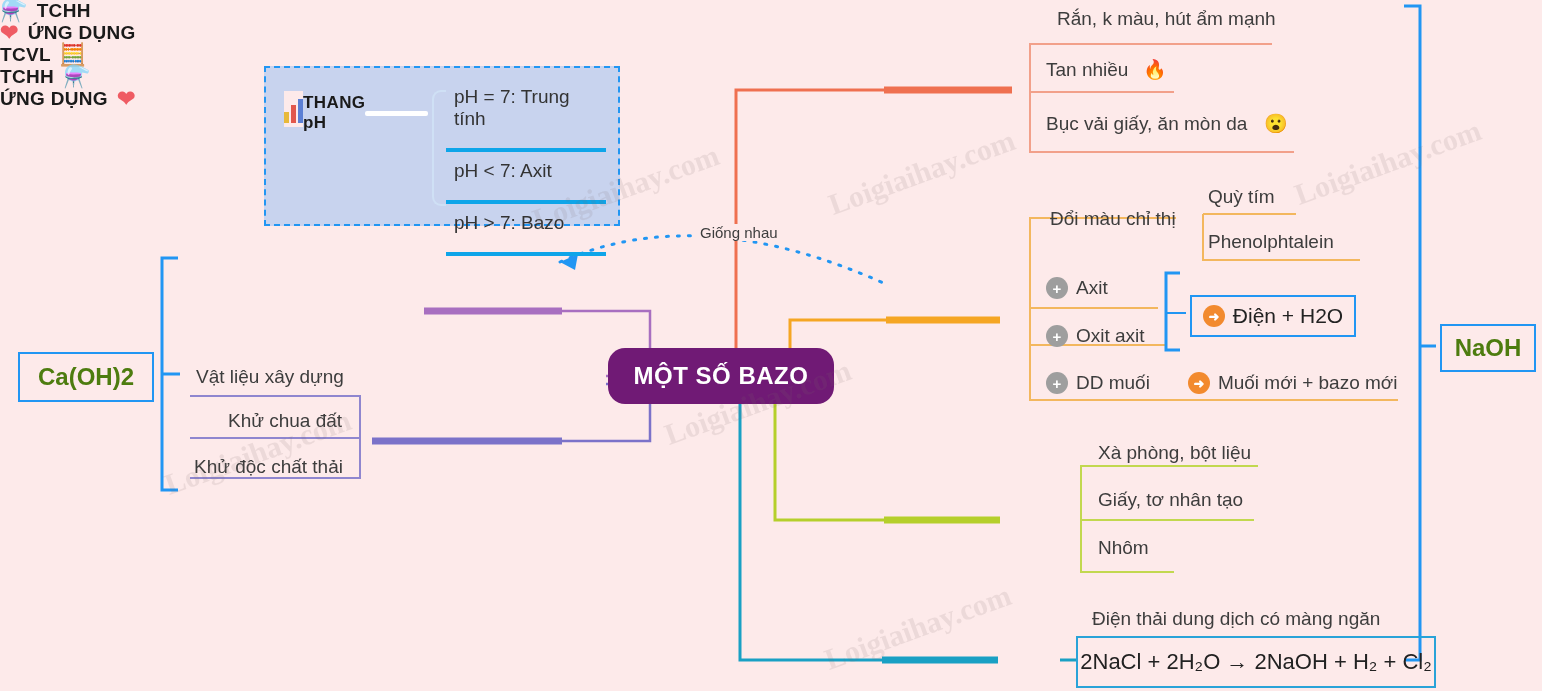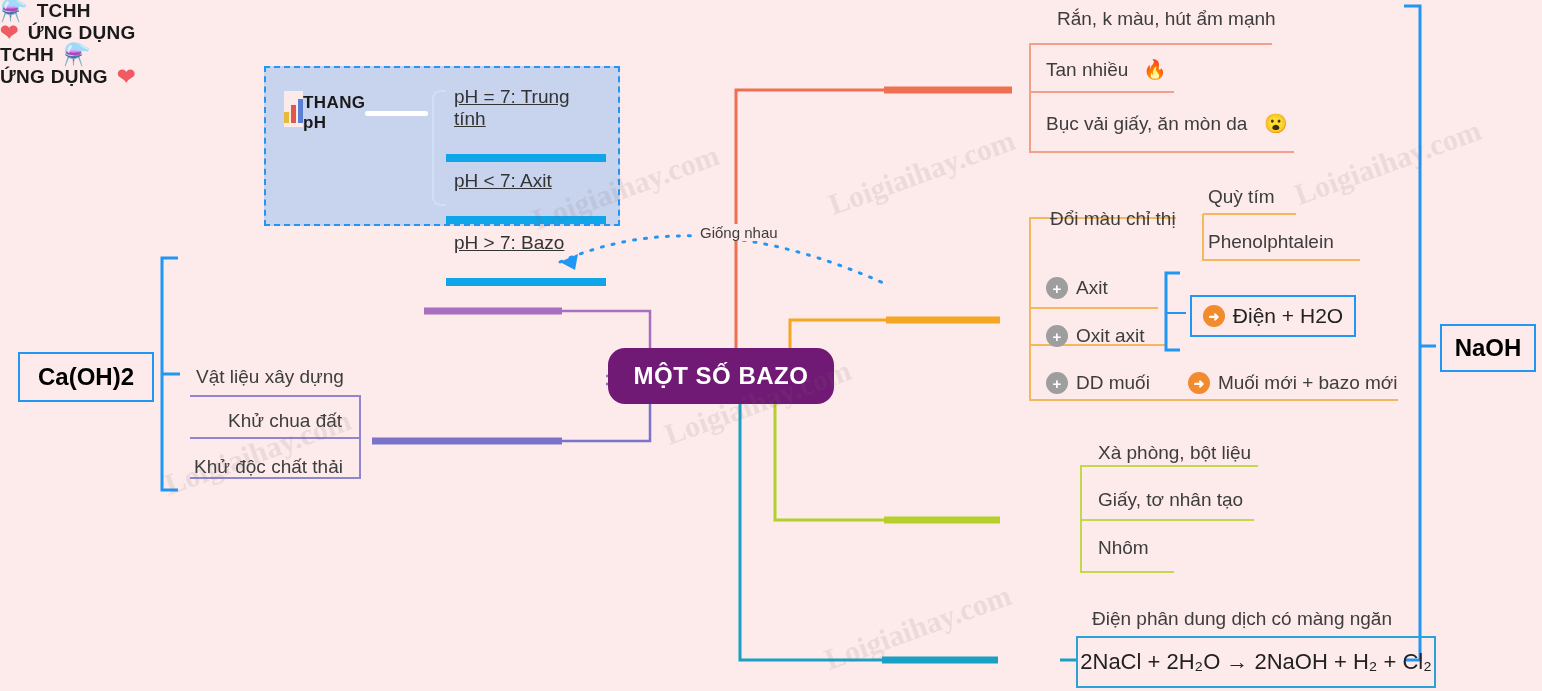--- a/index.html
+++ b/index.html
@@ -34,21 +34,21 @@
   
   .leaf{
     position:absolute;font-size:19px;color:#3d3d3d;white-space:nowrap;z-index:5;
   }
   .leaf.small{font-size:18px;}
 
   
   .boxed{
     position:absolute;border:2px solid #2196f3;background:transparent;
     display:flex;align-items:center;justify-content:center;
-    font-size:24px;font-weight:bold;color:#000000;z-index:6;
+    font-size:24px;font-weight:bold;color:#4d7c0f;z-index:6;
   }
   .boxed.plain{font-weight:normal;font-size:21px;color:#222;}
 
   
   .ph-panel{
     position:absolute;left:264px;top:66px;width:352px;height:156px;
     border:2px dashed #2196f3;background:#c8d3ee;
     z-index:6;
   }
   .ph-left{
@@ -60,21 +60,21 @@
     display:flex;align-items:flex-end;justify-content:center;gap:2px;padding-bottom:4px;
     box-sizing:border-box;
   }
   .ph-icon i{display:block;width:5px;background:#e8b93a;}
   .ph-icon i.b2{background:#e2574c;height:18px;}
   .ph-icon i.b1{height:11px;}
   .ph-icon i.b3{background:#5b7fd4;height:24px;}
   .ph-title{margin-top:9px;font-size:17px;font-weight:bold;color:#1a1a1a;letter-spacing:.4px;}
   .ph-bar{margin-top:10px;width:142px;height:5px;background:#ffffff;border-radius:2px;}
   .ph-items{position:absolute;left:180px;top:10px;width:160px;}
-  .ph-item{font-size:19px;color:#333;padding:8px 0 24px 8px;border-bottom:8px solid #0ea5e9;text-decoration:underline;}
+  .ph-item{font-size:19px;color:#333;padding:8px 0 18px 8px;border-bottom:4px solid #0ea5e9;}
   .ph-brace{
     position:absolute;left:166px;top:22px;width:12px;height:112px;
     border:2px solid #cfe0f5;border-right:none;border-radius:9px 0 0 9px;
   }
 
   
   .cir{
     display:inline-flex;align-items:center;justify-content:center;
     width:22px;height:22px;border-radius:50%;
     font-size:15px;font-weight:bold;color:#fff;vertical-align:middle;
@@ -187,20 +187,24 @@
     <span class="ico heart">❤</span>
     <span>ỨNG DỤNG</span>
   </div>
 
   <div class="leaf" style="left:196px;top:366px;">Vật liệu xây dựng</div>
   <div class="leaf" style="left:228px;top:410px;">Khử chua đất</div>
   <div class="leaf" style="left:194px;top:456px;">Khử độc chất thải</div>
 
   <div class="boxed" style="left:1440px;top:324px;width:92px;height:44px;">NaOH</div>
 
+  <div class="branch-title" style="left:900px;top:50px;">
+    <span>TCVL</span>
+    <span class="ico">🧮</span>
+  </div>
   <div class="leaf" style="left:1046px;top:8px;margin-left:11px;">Rắn, k màu, hút ẩm mạnh</div>
   <div class="leaf" style="left:1046px;top:58px;">
     <span>Tan nhiều</span>
     <span style="margin-left:10px;">🔥</span>
   </div>
   <div class="leaf" style="left:1046px;top:112px;">
     <span>Bục vải giấy, ăn mòn da</span>
     <span style="margin-left:12px;">😮</span>
   </div>
 
@@ -234,16 +238,16 @@
   </div>
 
   <div class="branch-title" style="left:902px;top:478px;">
     <span>ỨNG DỤNG</span>
     <span class="ico heart">❤</span>
   </div>
   <div class="leaf" style="left:1098px;top:442px;">Xà phòng, bột liệu</div>
   <div class="leaf" style="left:1098px;top:489px;">Giấy, tơ nhân tạo</div>
   <div class="leaf" style="left:1098px;top:537px;">Nhôm</div>
 
-  <div class="leaf" style="left:1092px;top:608px;">Điện phân dung dịch có màng ngăn</div>
+  <div class="leaf" style="left:1092px;top:608px;">Điện thải dung dịch có màng ngăn</div>
   <div class="boxed plain" style="left:1076px;top:636px;width:356px;height:48px;font-size:22px;border-color:#29a3d8;">2NaCl + 2H₂O → 2NaOH + H₂ + Cl₂</div>
 
 </div>
 
 </body></html>

